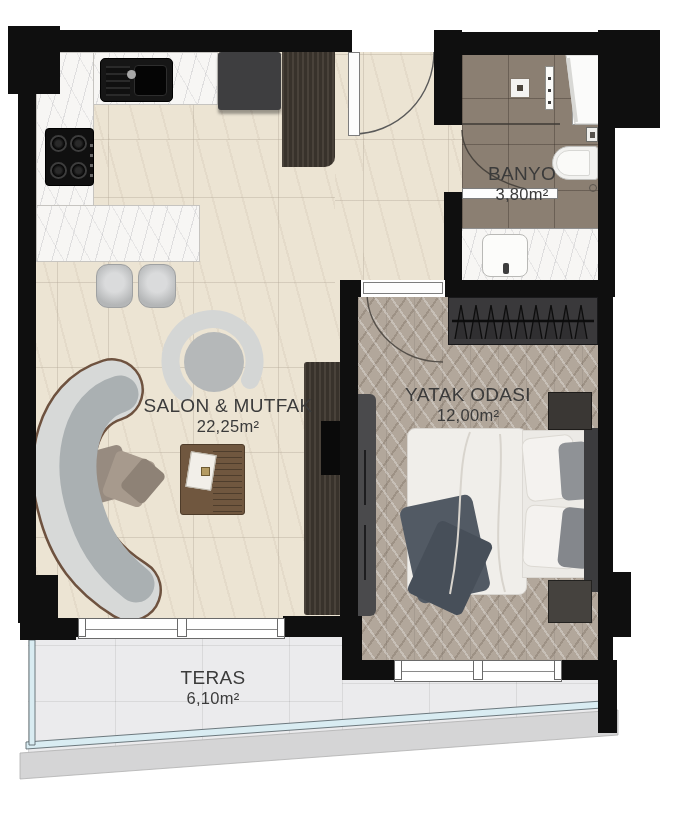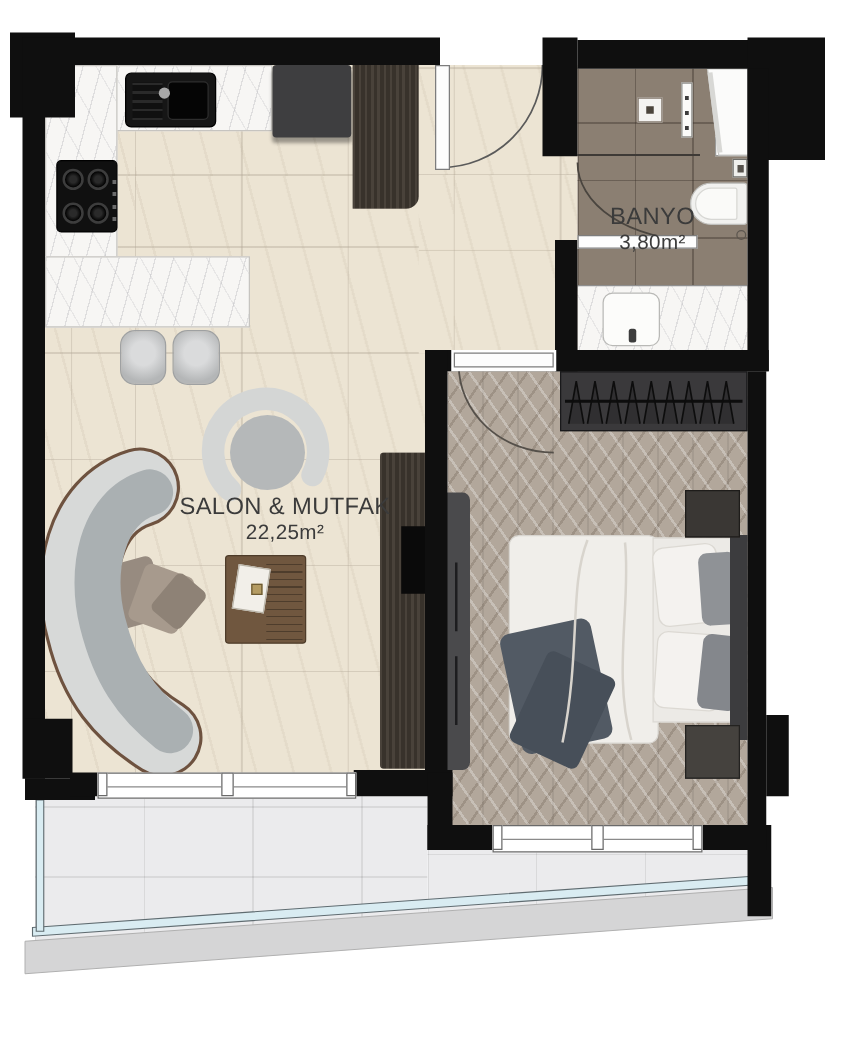--- a/index.html
+++ b/index.html
@@ -220,14 +220,22 @@
   <div class="leaf" style="left:462px;top:188px;width:94px;height:9px;"></div>
 
   <div class="room-label" style="left:442px;top:164px;width:160px;justify-content:flex-end;">
     <span>BANYO</span>
     <span class="area">3,80m²</span>
   </div>
   <div class="room-label" style="left:128px;top:396px;width:200px;">
     <span>SALON &amp; MUTFAK</span>
     <span class="area">22,25m²</span>
   </div>
+  <div class="room-label" style="left:368px;top:385px;width:200px;">
+    <span>YATAK ODASI</span>
+    <span class="area">12,00m²</span>
+  </div>
+  <div class="room-label" style="left:133px;top:668px;width:160px;">
+    <span>TERAS</span>
+    <span class="area">6,10m²</span>
+  </div>
 
 </div>
 
 </body></html>

